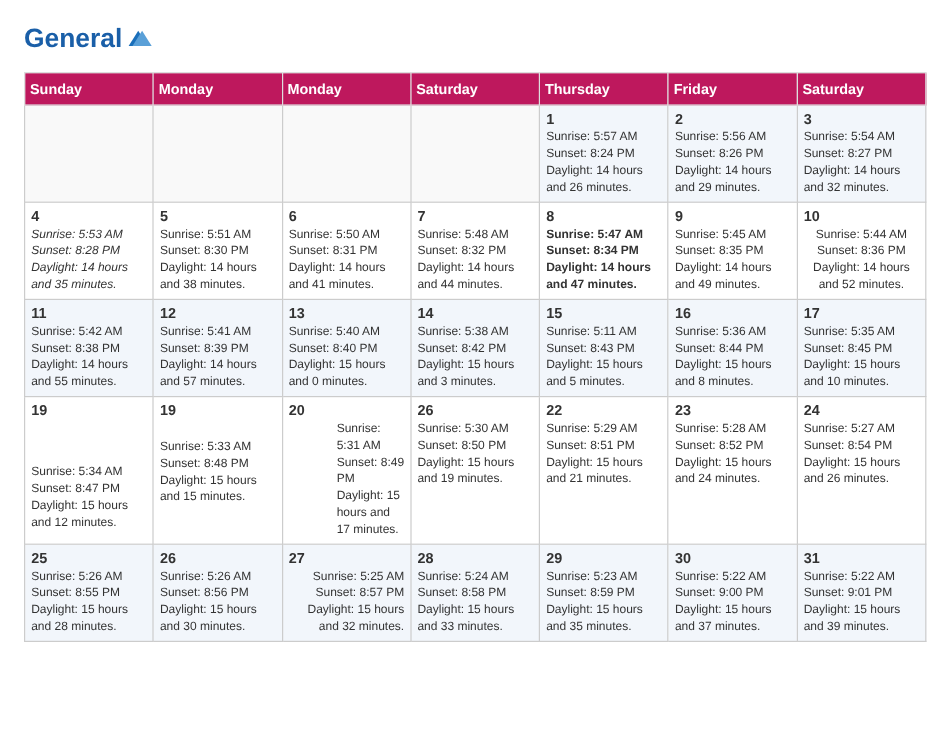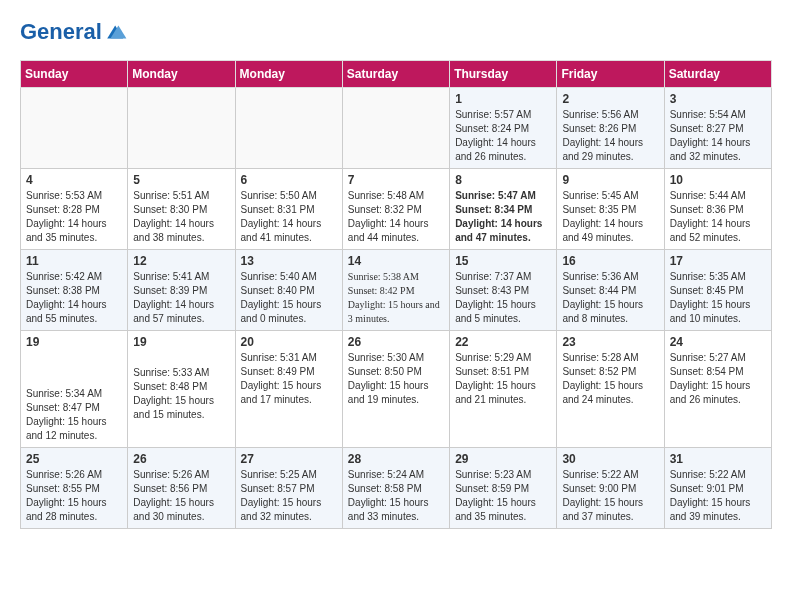--- a/index.html
+++ b/index.html
@@ -147,21 +147,21 @@
         <td>
           <span class="day-num">3</span>
           <div class="day-info" style="white-space: pre-line;">Sunrise: 5:54 AM
 Sunset: 8:27 PM
 Daylight: 14 hours and 32 minutes.</div>
         </td>
       </tr>
       <tr>
         <td>
           <span class="day-num">4</span>
-          <div class="day-info" style="white-space: pre-line;">Sunrise: 5:53 AM
+          <div class="day-info" style="white-space: pre-line; font-style: italic;">Sunrise: 5:53 AM
 Sunset: 8:28 PM
 Daylight: 14 hours and 35 minutes.</div>
         </td>
         <td>
           <span class="day-num">5</span>
           <div class="day-info" style="white-space: pre-line;">Sunrise: 5:51 AM
 Sunset: 8:30 PM
 Daylight: 14 hours and 38 minutes.</div>
         </td>
         <td>
@@ -183,21 +183,21 @@
 Daylight: 14 hours and 47 minutes.</div>
         </td>
         <td>
           <span class="day-num">9</span>
           <div class="day-info" style="white-space: pre-line;">Sunrise: 5:45 AM
 Sunset: 8:35 PM
 Daylight: 14 hours and 49 minutes.</div>
         </td>
         <td>
           <span class="day-num">10</span>
-          <div class="day-info" style="white-space: pre-line;">Sunrise: 5:44 AM
+          <div class="day-info" style="white-space: pre-line; text-align: center;">Sunrise: 5:44 AM
 Sunset: 8:36 PM
 Daylight: 14 hours and 52 minutes.</div>
         </td>
       </tr>
       <tr>
         <td>
           <span class="day-num">11</span>
           <div class="day-info" style="white-space: pre-line;">Sunrise: 5:42 AM
 Sunset: 8:38 PM
 Daylight: 14 hours and 55 minutes.</div>
@@ -209,27 +209,27 @@
 Daylight: 14 hours and 57 minutes.</div>
         </td>
         <td>
           <span class="day-num">13</span>
           <div class="day-info" style="white-space: pre-line;">Sunrise: 5:40 AM
 Sunset: 8:40 PM
 Daylight: 15 hours and 0 minutes.</div>
         </td>
         <td>
           <span class="day-num">14</span>
-          <div class="day-info" style="white-space: pre-line; font-family: Liberation Serif, serif;">Sunrise: 5:38 AM
+          <div class="day-info" style="white-space: pre-line;">Sunrise: 5:38 AM
 Sunset: 8:42 PM
 Daylight: 15 hours and 3 minutes.</div>
         </td>
         <td>
           <span class="day-num">15</span>
-          <div class="day-info" style="white-space: pre-line;">Sunrise: 7:37 AM
+          <div class="day-info" style="white-space: pre-line;">Sunrise: 5:11 AM
 Sunset: 8:43 PM
 Daylight: 15 hours and 5 minutes.</div>
         </td>
         <td>
           <span class="day-num">16</span>
           <div class="day-info" style="white-space: pre-line;">Sunrise: 5:36 AM
 Sunset: 8:44 PM
 Daylight: 15 hours and 8 minutes.</div>
         </td>
         <td>
@@ -247,21 +247,21 @@
 Daylight: 15 hours and 12 minutes.</div>
         </td>
         <td>
           <span class="day-num">19</span>
           <div class="day-info" style="white-space: pre-line; margin-top: 17px;">Sunrise: 5:33 AM
 Sunset: 8:48 PM
 Daylight: 15 hours and 15 minutes.</div>
         </td>
         <td>
           <span class="day-num">20</span>
-          <div class="day-info" style="white-space: pre-line;">Sunrise: 5:31 AM
+          <div class="day-info" style="white-space: pre-line; margin-left: 40px;">Sunrise: 5:31 AM
 Sunset: 8:49 PM
 Daylight: 15 hours and 17 minutes.</div>
         </td>
         <td>
           <span class="day-num">26</span>
           <div class="day-info" style="white-space: pre-line;">Sunrise: 5:30 AM
 Sunset: 8:50 PM
 Daylight: 15 hours and 19 minutes.</div>
         </td>
         <td>
@@ -291,21 +291,21 @@
 Daylight: 15 hours and 28 minutes.</div>
         </td>
         <td>
           <span class="day-num">26</span>
           <div class="day-info" style="white-space: pre-line;">Sunrise: 5:26 AM
 Sunset: 8:56 PM
 Daylight: 15 hours and 30 minutes.</div>
         </td>
         <td>
           <span class="day-num">27</span>
-          <div class="day-info" style="white-space: pre-line;">Sunrise: 5:25 AM
+          <div class="day-info" style="white-space: pre-line; text-align: right;">Sunrise: 5:25 AM
 Sunset: 8:57 PM
 Daylight: 15 hours and 32 minutes.</div>
         </td>
         <td>
           <span class="day-num">28</span>
           <div class="day-info" style="white-space: pre-line;">Sunrise: 5:24 AM
 Sunset: 8:58 PM
 Daylight: 15 hours and 33 minutes.</div>
         </td>
         <td>

